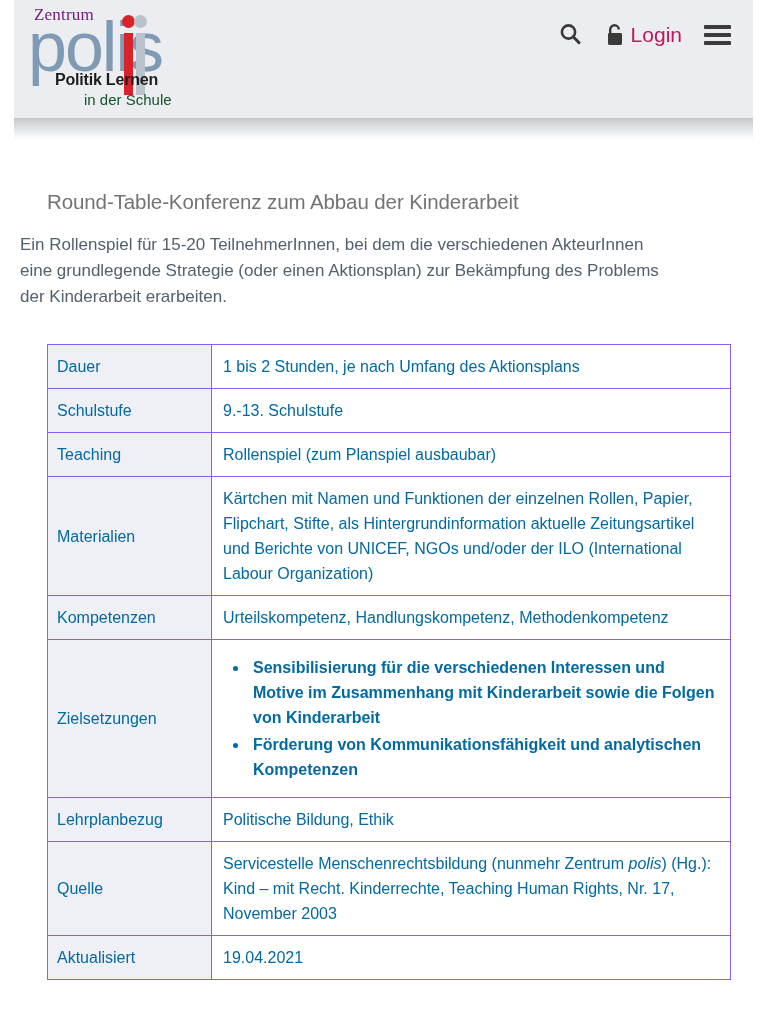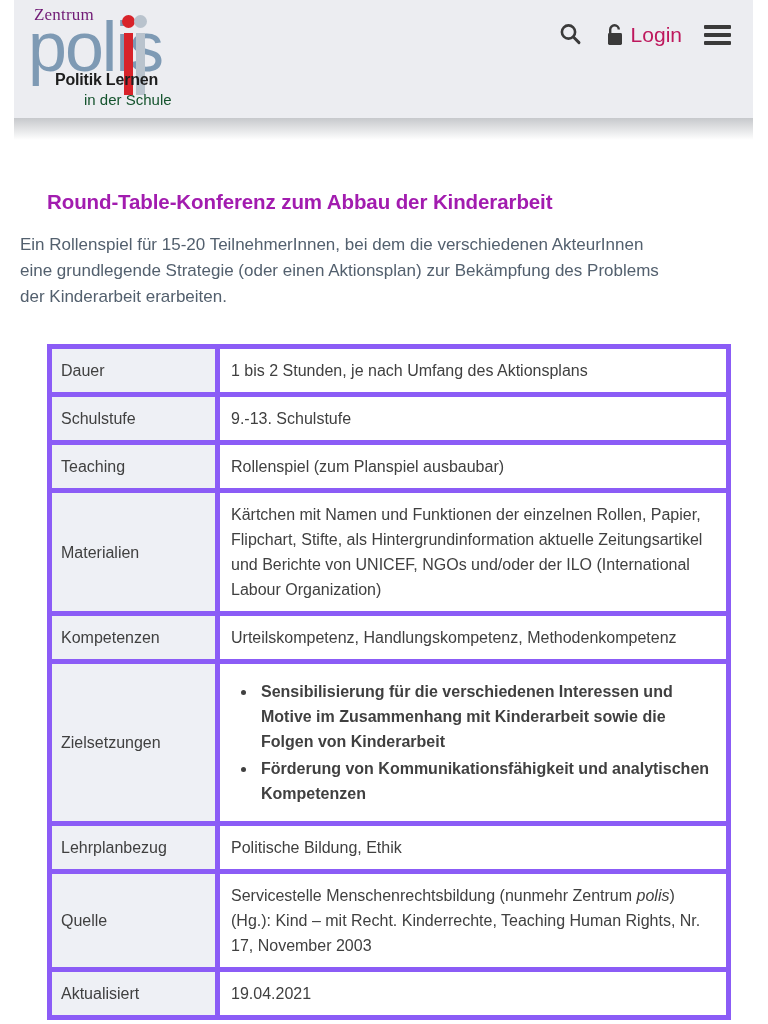--- a/index.html
+++ b/index.html
@@ -162,44 +162,44 @@
     border-radius: 1px;
   }
 
   
   .main {
     padding: 0 0 0 0;
   }
   .page-title {
     margin: 72px 0 0 47px;
     font-size: 20.5px;
-    font-weight: bold;
-    color: #a21caf;
+    font-weight: normal;
+    color: #737373;
     letter-spacing: -0.1px;
   }
   .intro {
     margin: 18px 47px 0 20px;
     font-size: 17px;
     line-height: 26px;
     color: #53606e;
     max-width: 640px;
   }
 
   
   table.info-table {
     margin: 34px 0 0 47px;
     width: 684px;
     border-collapse: collapse;
     table-layout: fixed;
     font-size: 16px;
   }
   table.info-table td {
-    border: 5px solid #8b5cf6;
+    border: 1px solid #8b5cf6;
     vertical-align: middle;
-    color: #404040;
+    color: #0369a1;
     line-height: 25px;
   }
   td.key {
     width: 144px;
     background: #eef0f5;
     padding: 9px 10px 9px 9px;
     color: #3d3d3d;
     font-size: 16px;
   }
   td.val {

